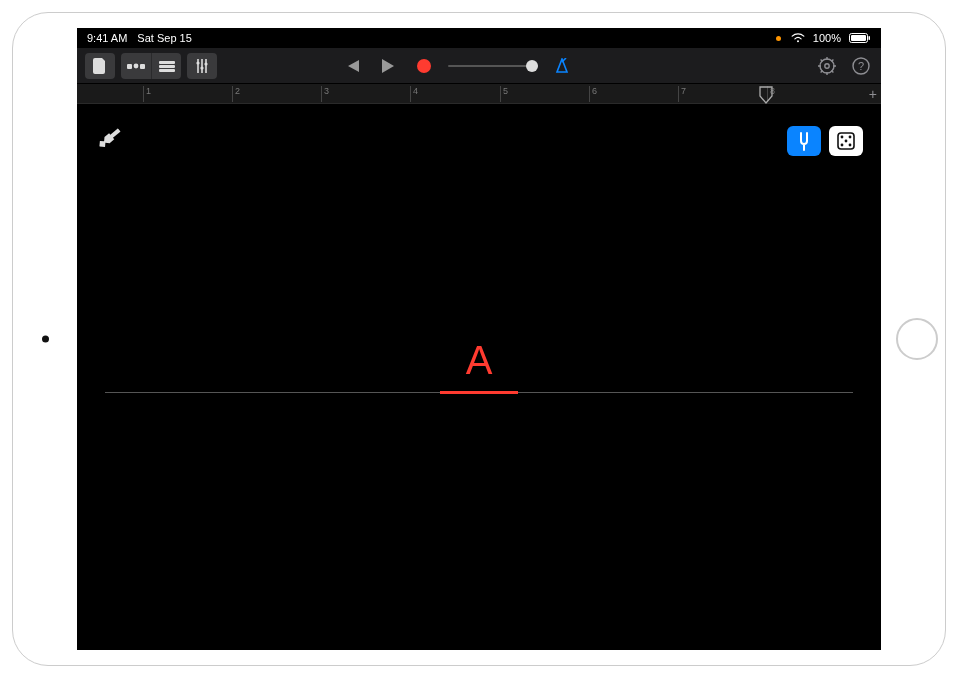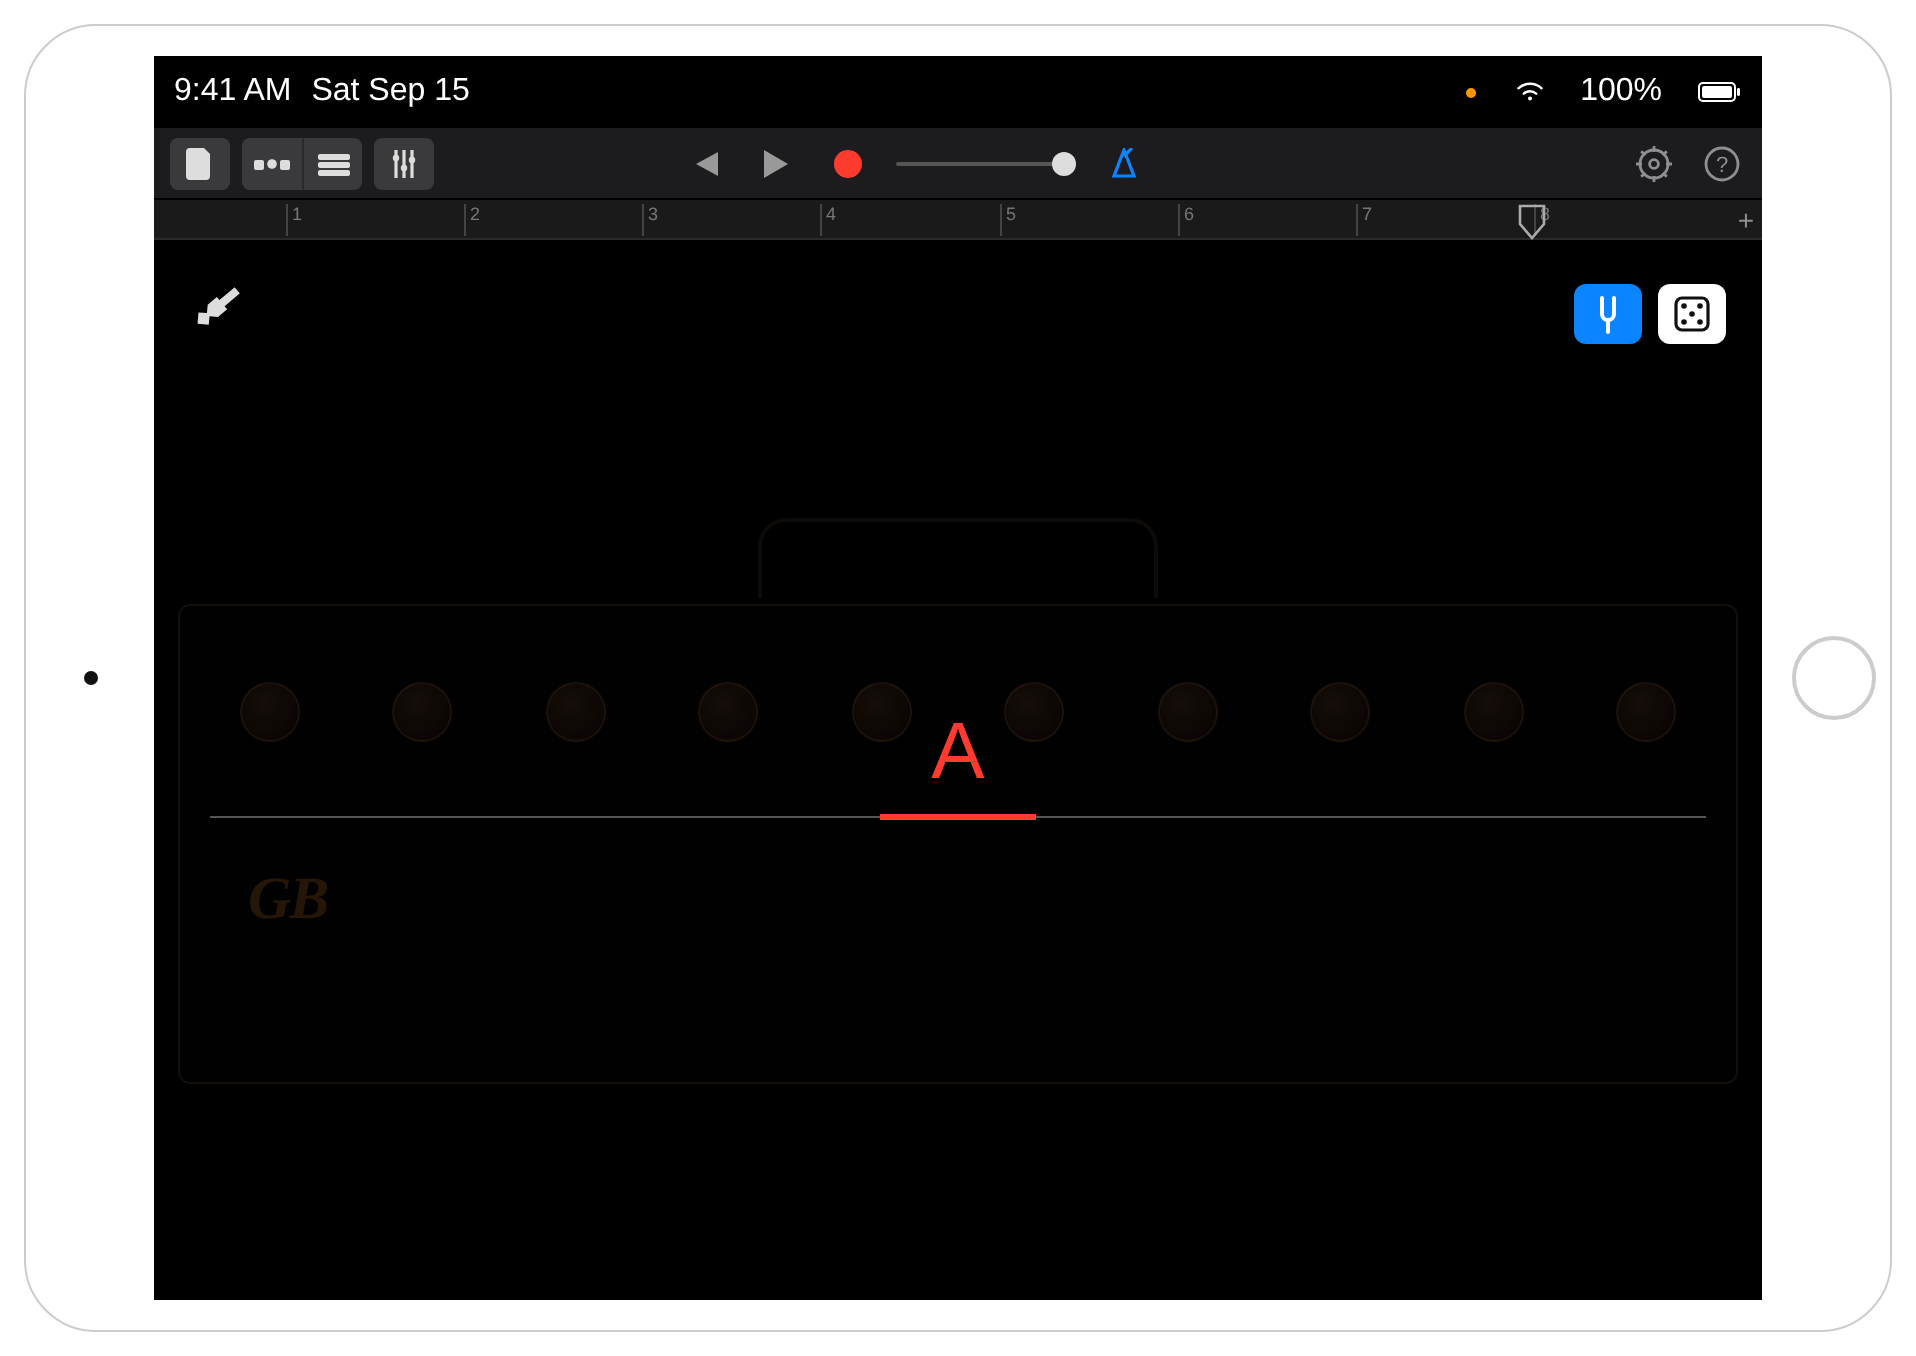--- a/index.html
+++ b/index.html
@@ -44,31 +44,31 @@
     left: 77px;
     top: 28px;
     width: 804px;
     height: 622px;
     background: #000;
     overflow: hidden;
   }
   
   
   .status-bar {
-    height: 36px;
+    height: 20px;
     width: 100%;
     display: flex;
     align-items: center;
     color: #fff;
-    font-size: 16px;
+    font-size: 11px;
     font-weight: 500;
     padding: 0 10px;
   }
   .status-left { display: flex; align-items: center; gap: 2px; }
-  .status-right { margin-left: auto; display: flex; align-items: center; gap: 18px; }
+  .status-right { margin-left: auto; display: flex; align-items: center; gap: 8px; }
   .dot-orange { width: 5px; height: 5px; border-radius: 50%; background: #ff9500; margin-right: 2px; }
   .wifi-icon svg, .battery-icon svg { display: block; }
   
   
   .toolbar {
     height: 36px;
     width: 100%;
     background: #1c1c1e;
     display: flex;
     align-items: center;
@@ -393,36 +393,20 @@
               <rect x="1" y="1" width="16" height="16" rx="3" fill="none" stroke="#111" stroke-width="1.6"></rect>
               <circle cx="5" cy="5" r="1.4" fill="#111"></circle>
               <circle cx="13" cy="5" r="1.4" fill="#111"></circle>
               <circle cx="5" cy="13" r="1.4" fill="#111"></circle>
               <circle cx="13" cy="13" r="1.4" fill="#111"></circle>
               <circle cx="9" cy="9" r="1.4" fill="#111"></circle>
             </svg>
         </div>
       </div>
 
-      <div class="amp-panel">
-        <div class="amp-handle"></div>
-        <div class="amp-knob-row">
-          <div class="amp-knob"></div>
-          <div class="amp-knob"></div>
-          <div class="amp-knob"></div>
-          <div class="amp-knob"></div>
-          <div class="amp-knob"></div>
-          <div class="amp-knob"></div>
-          <div class="amp-knob"></div>
-          <div class="amp-knob"></div>
-          <div class="amp-knob"></div>
-          <div class="amp-knob"></div>
-        </div>
-        <div class="amp-logo">GB</div>
-      </div>
 
       <div class="tuner-line"></div>
       <div class="tuner-note">A</div>
       <div class="tuner-indicator"></div>
 
     </div>
   </div>
 </div>
 
 </body></html>

